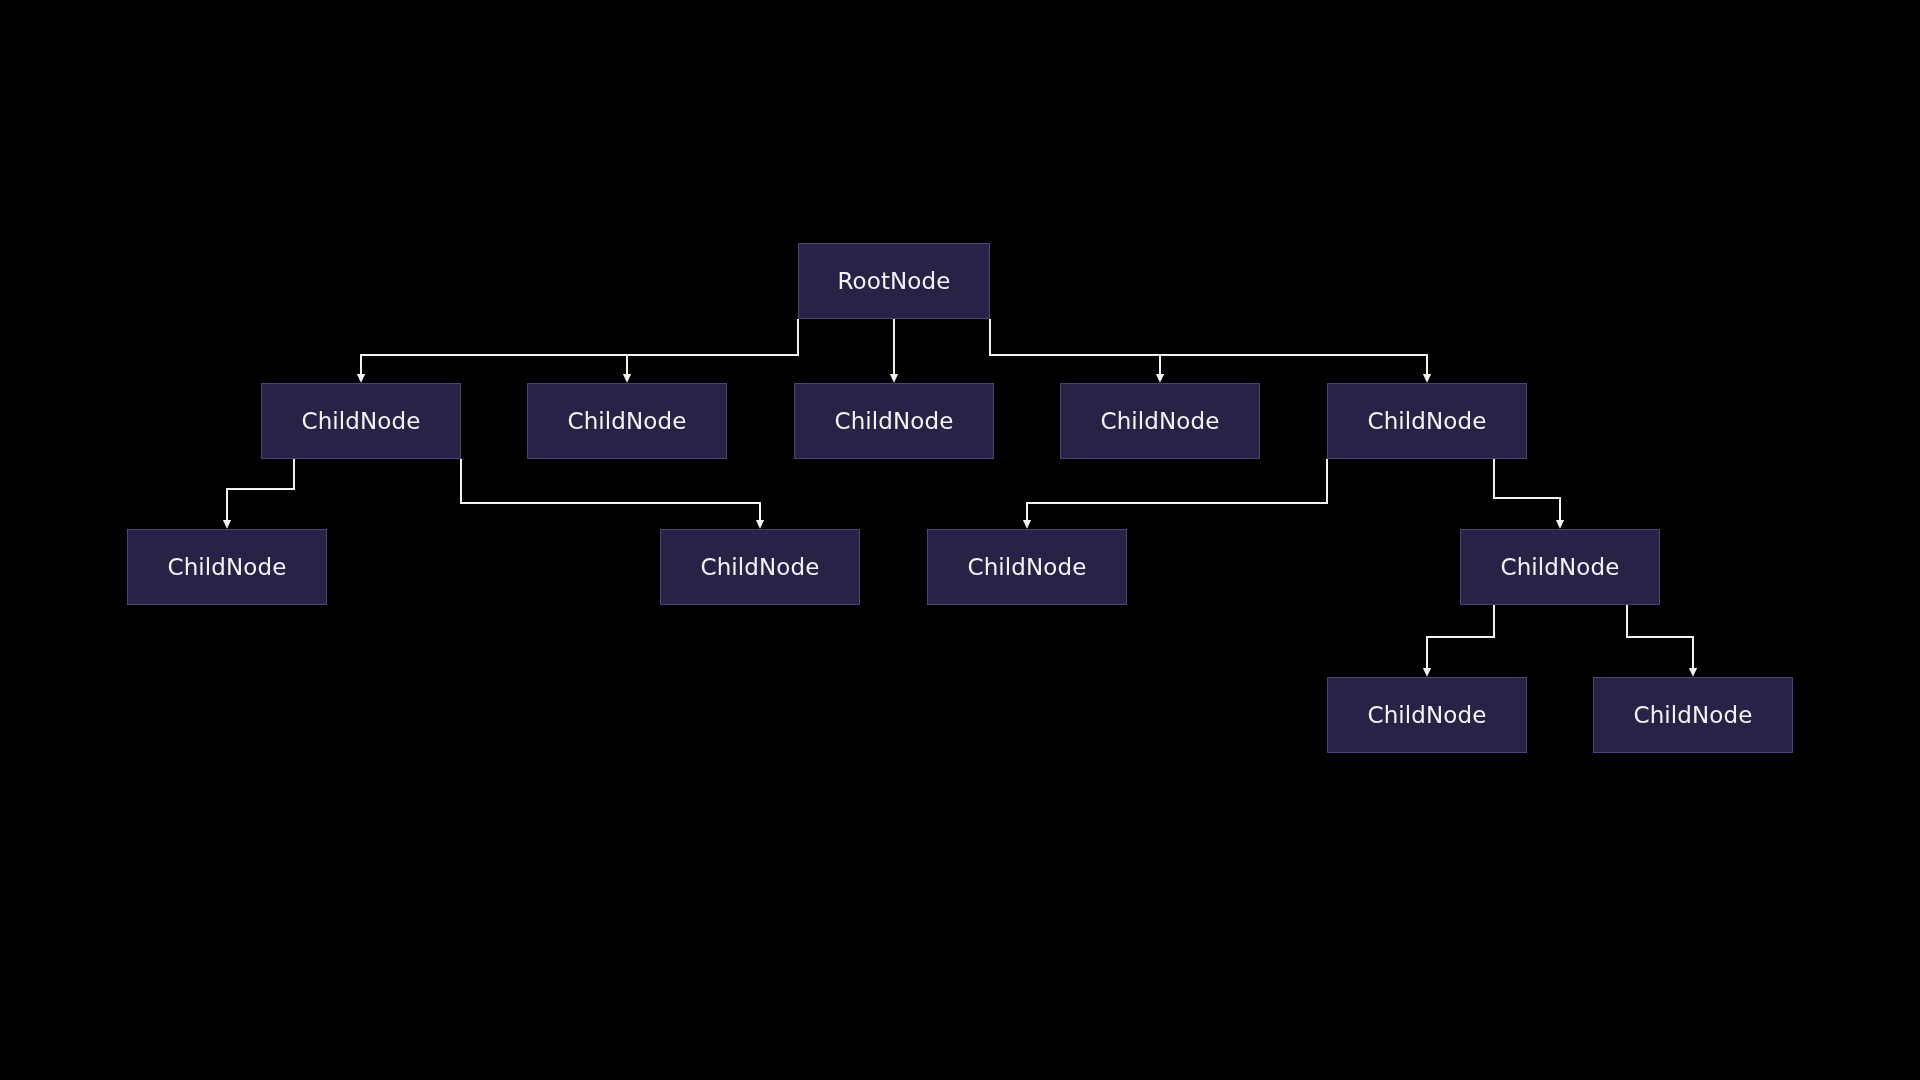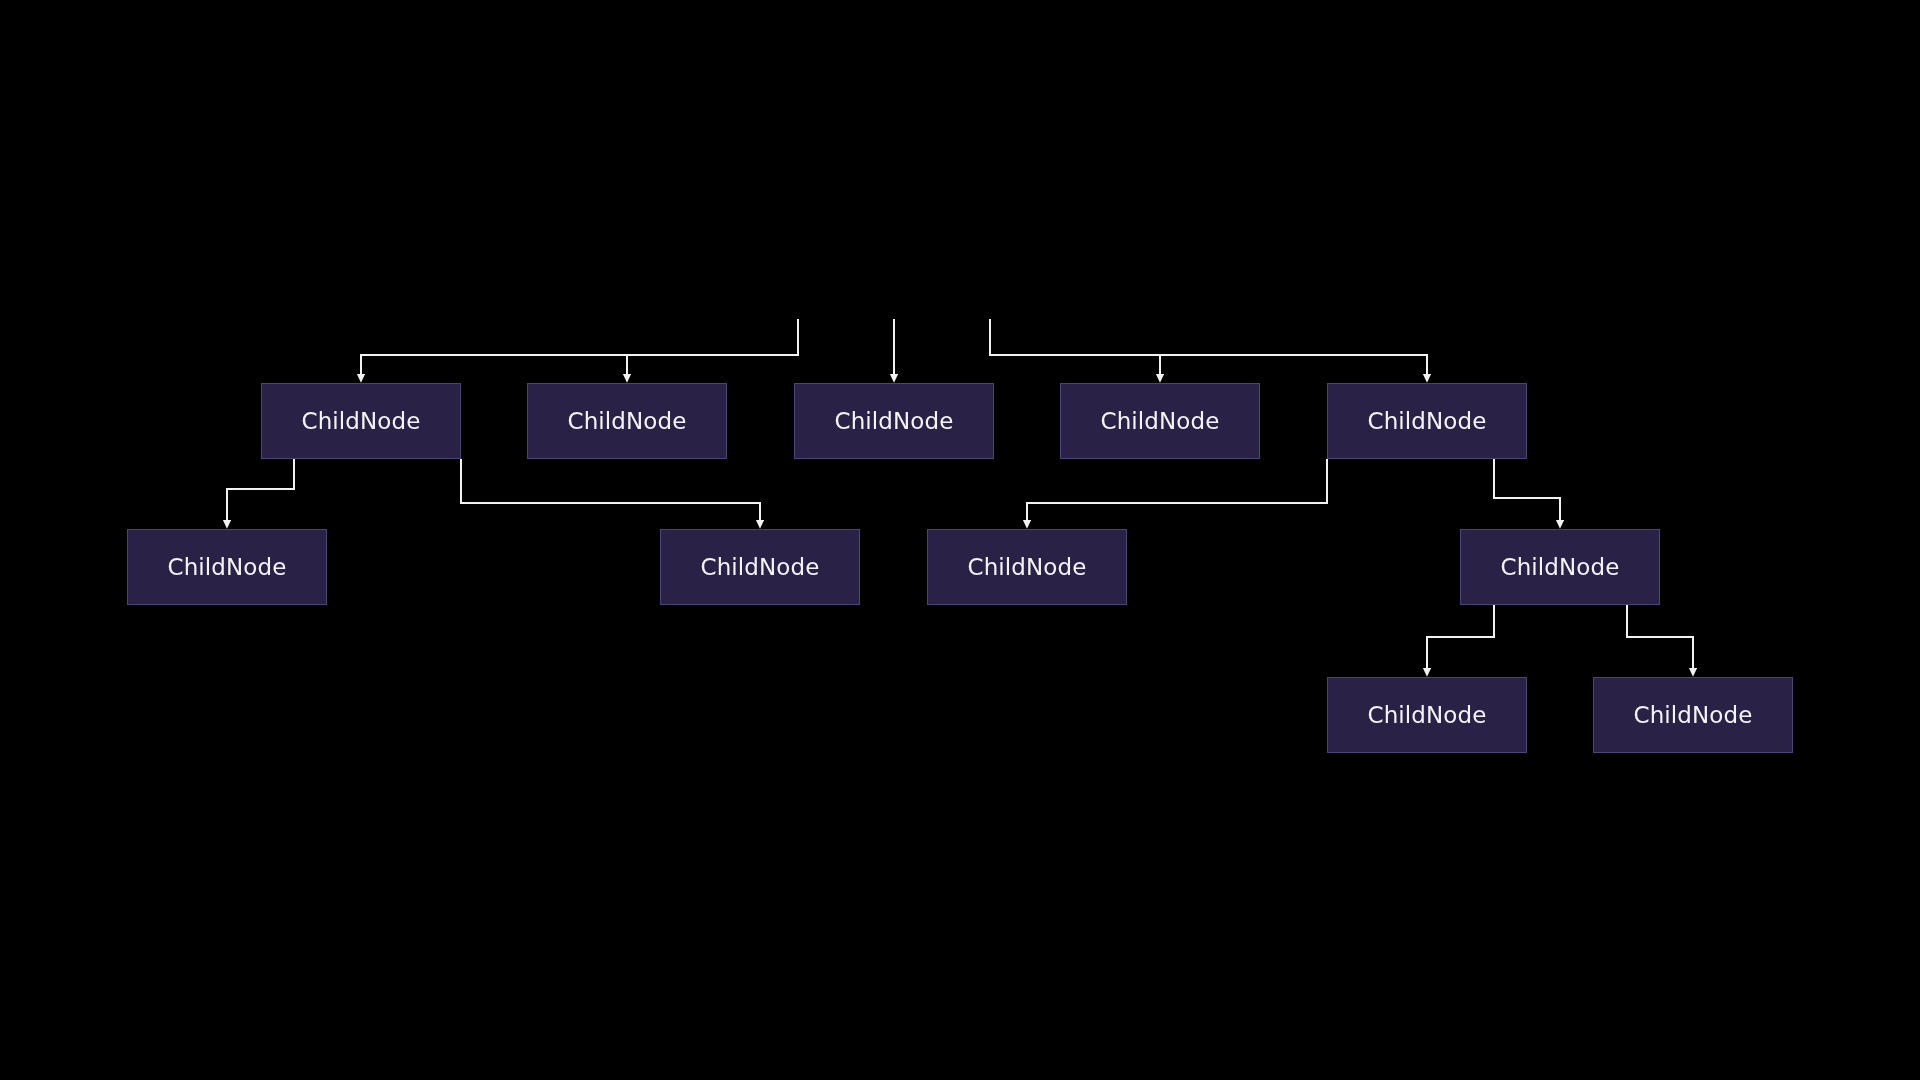--- a/index.html
+++ b/index.html
@@ -86,20 +86,23 @@
           <path d="M990 319 L990 355 L1427 355 L1427 375" marker-end="url(#arrow-head)"></path>
           <path d="M294 459 L294 489 L227 489 L227 521" marker-end="url(#arrow-head)"></path>
           <path d="M461 459 L461 503 L760 503 L760 521" marker-end="url(#arrow-head)"></path>
           <path d="M1327 459 L1327 503 L1027 503 L1027 521" marker-end="url(#arrow-head)"></path>
           <path d="M1494 459 L1494 498 L1560 498 L1560 521" marker-end="url(#arrow-head)"></path>
           <path d="M1494 605 L1494 637 L1427 637 L1427 669" marker-end="url(#arrow-head)"></path>
           <path d="M1627 605 L1627 637 L1693 637 L1693 669" marker-end="url(#arrow-head)"></path>
         </g>
     </svg>
 
+    <div class="node" style="left:798px; top:243px; width:192px; height:76px;">
+      <span class="node-label">RootNode</span>
+    </div>
 
     <div class="node" style="left:261px; top:383px; width:200px; height:76px;">
       <span class="node-label">ChildNode</span>
     </div>
 
     <div class="node" style="left:527px; top:383px; width:200px; height:76px;">
       <span class="node-label">ChildNode</span>
     </div>
 
     <div class="node" style="left:794px; top:383px; width:200px; height:76px;">

